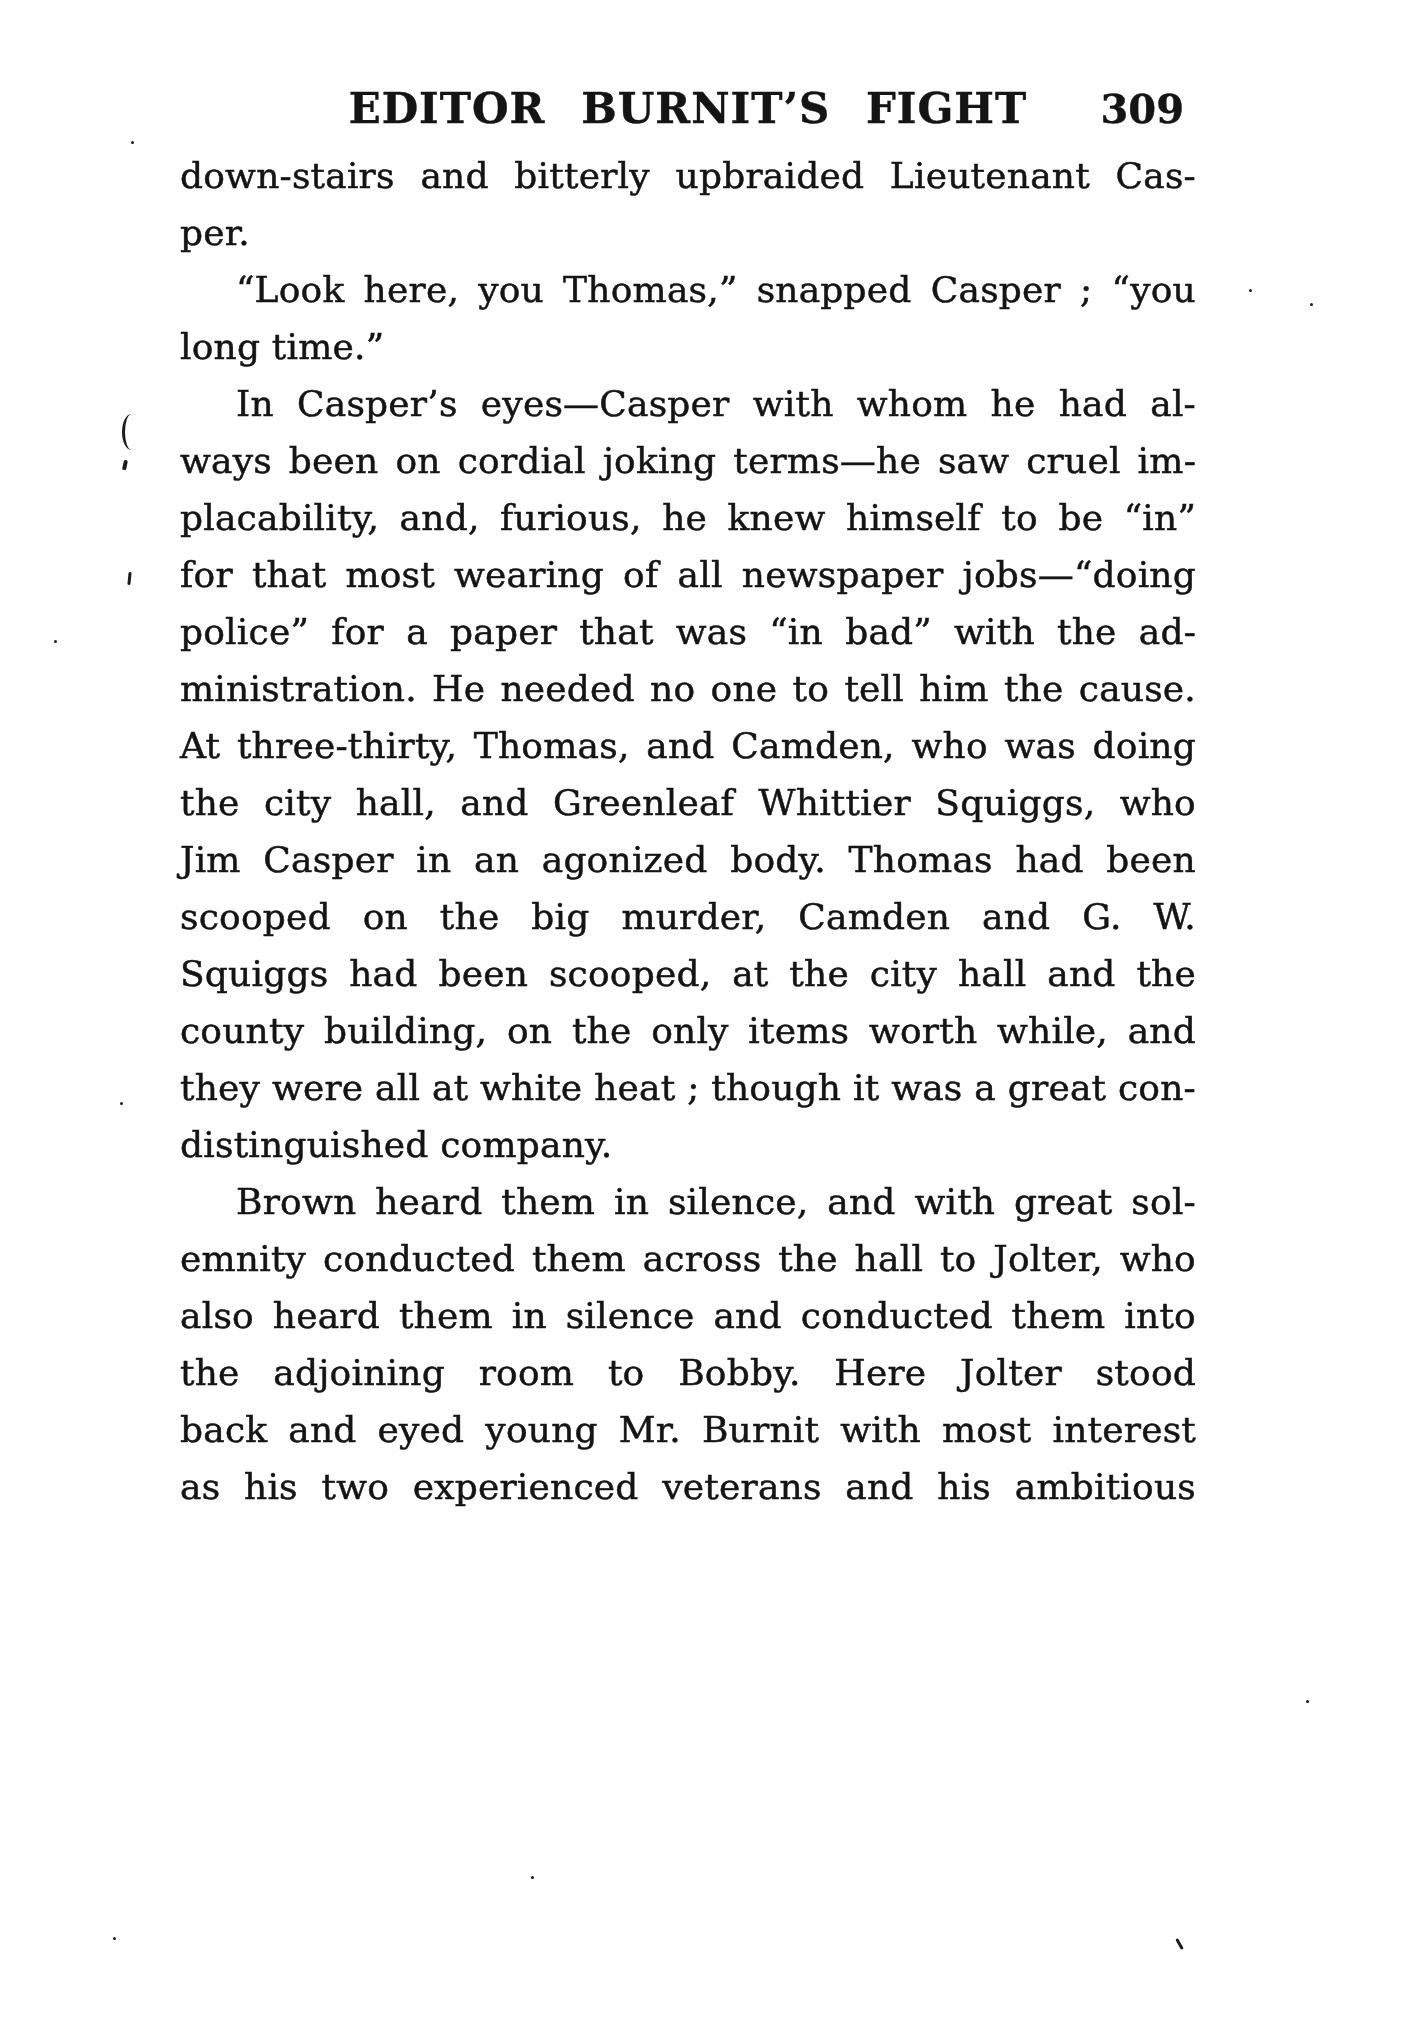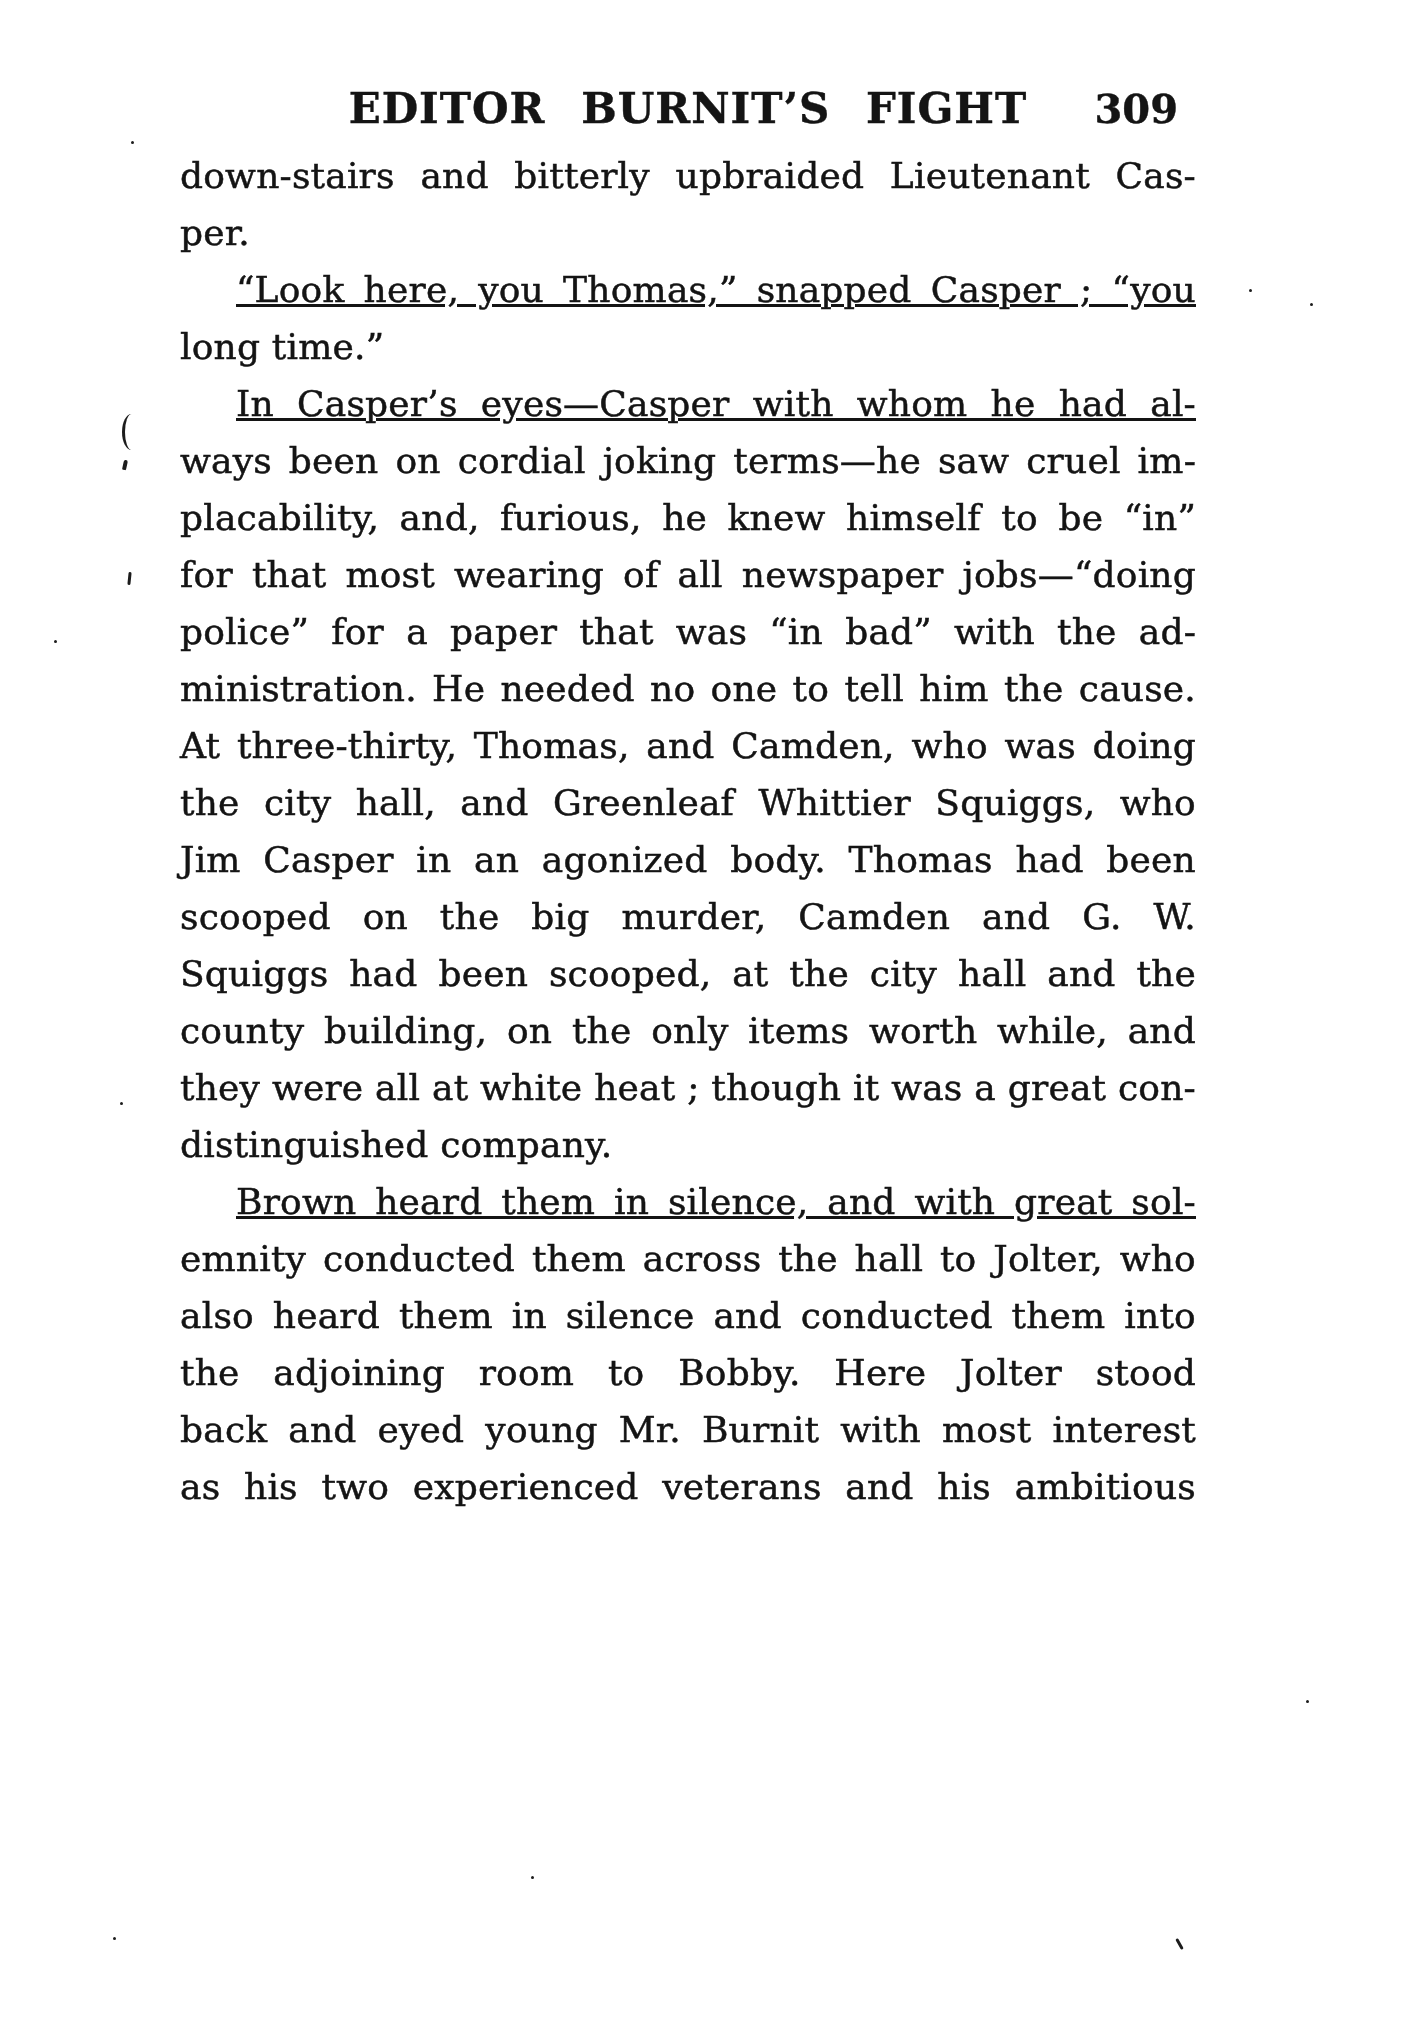--- a/index.html
+++ b/index.html
@@ -18,21 +18,21 @@
   }
   #running-title{
     position:absolute;left:0;right:0;
     text-align:center;
     font-size:42px;font-weight:700;
     letter-spacing:1px;word-spacing:20px;
     -webkit-text-stroke:0.4px #141414;
     white-space:nowrap;
   }
   #page-number{
-    position:absolute;right:18px;top:1px;
+    position:absolute;right:12px;top:1px;
     font-size:40px;font-weight:700;
     -webkit-text-stroke:0.4px #141414;
   }
   
   #body-text{
     position:absolute;
     left:180px;top:147px;width:1016px;
     font-size:36px;
     line-height:57px;
     letter-spacing:0.2px;
@@ -41,21 +41,20 @@
   #body-text .line{
     text-align:justify;
     text-align-last:justify;
     white-space:normal;
   }
   #body-text .line.end{
     text-align-last:left;
   }
   #body-text .line.indent{
     text-indent:56px;
-    text-decoration:underline;
   }
   #body-text .it{font-style:italic;}
   
   .speck{position:absolute;background:#1c1c1c;}
   .dot{width:4px;height:4px;border-radius:50%;}
   .dot.sm{width:3px;height:3px;}
   .paren{
     width:9px;height:36px;background:transparent;
     border-left:3px solid #1c1c1c;
     border-radius:80% 0 0 80% / 50% 0 0 50%;

